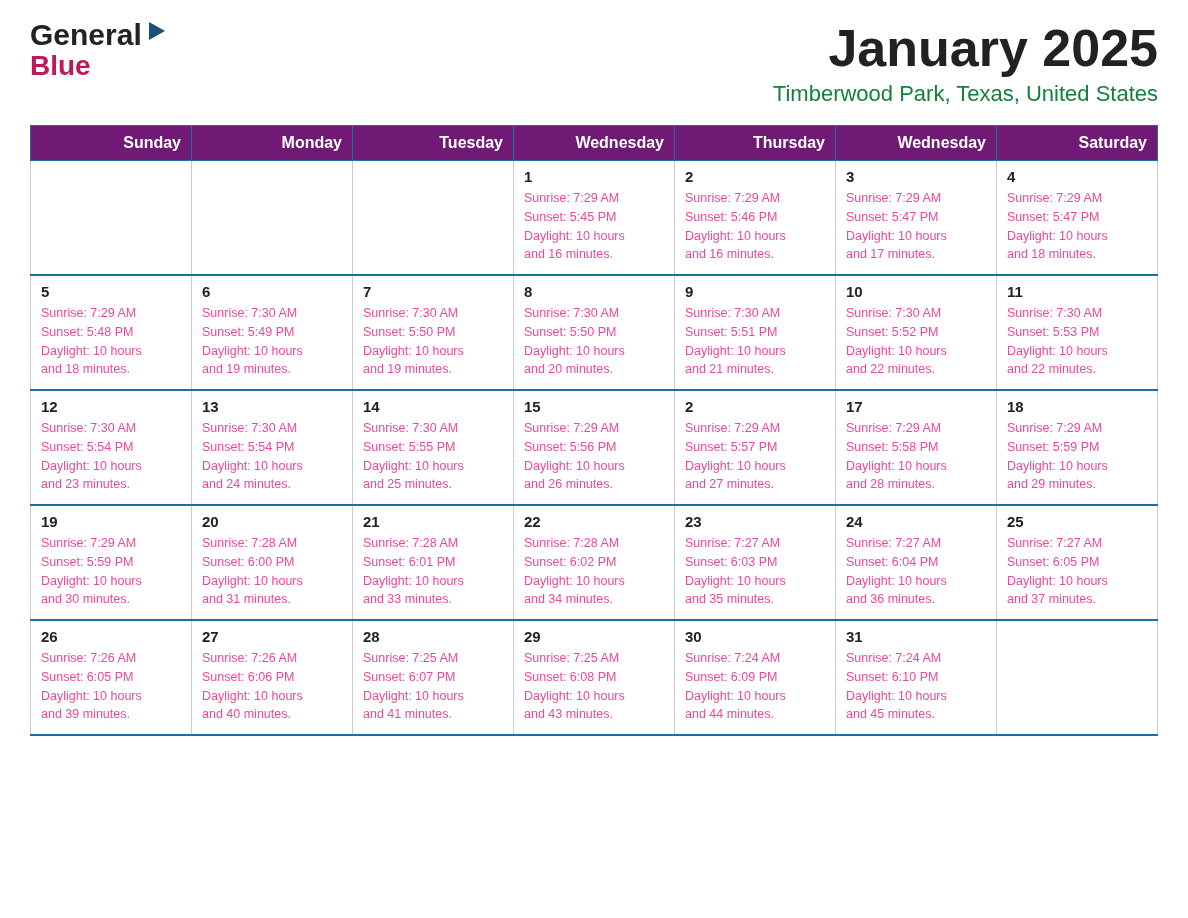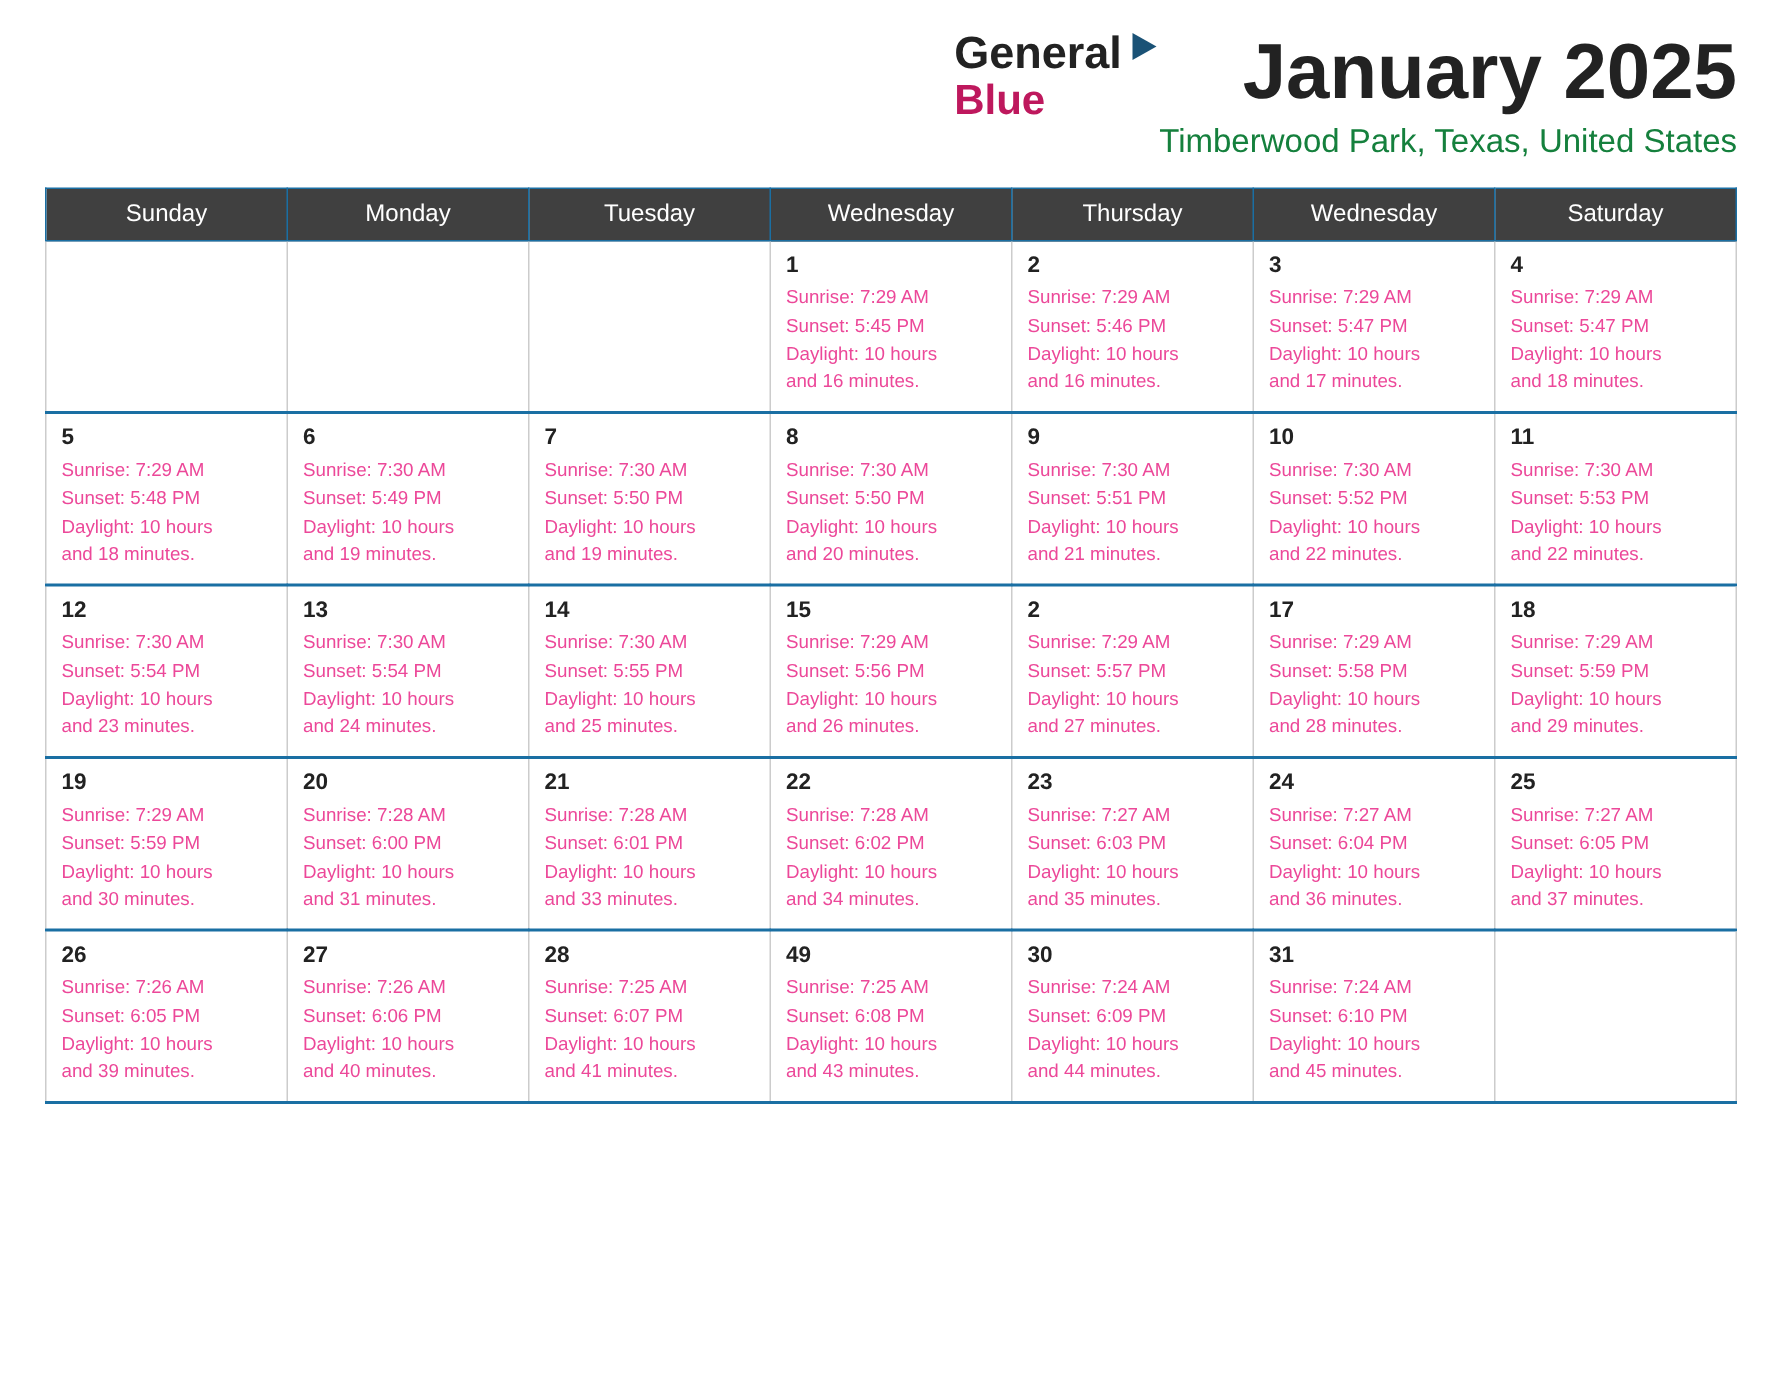--- a/index.html
+++ b/index.html
@@ -6,21 +6,21 @@
     body {
       font-family: Arial, Helvetica, sans-serif;
       background: #fff;
       color: #222;
       width: 1188px;
       min-height: 918px;
       padding: 20px 30px 30px 30px;
     }
     .header {
       display: flex;
-      justify-content: flex-end;
+      justify-content: space-between;
       align-items: flex-start;
       margin-bottom: 18px;
     }
     .logo {
       display: flex;
       flex-direction: column;
       align-items: flex-start;
     }
     .title-area {
       text-align: right;
@@ -35,26 +35,26 @@
       font-size: 22px;
       color: #15803d;
       margin-top: 4px;
     }
     .calendar-table {
       width: 100%;
       border-collapse: collapse;
       table-layout: fixed;
     }
     .calendar-table thead tr th {
-      background-color: #404040;
+      background-color: #701a75;
       color: #fff;
       font-size: 16px;
-      font-weight: normal;
+      font-weight: bold;
       padding: 8px 10px;
-      text-align: center;
+      text-align: right;
       border: 1px solid #1a6fa3;
     }
     .calendar-table tbody tr td {
       vertical-align: top;
       border: 1px solid #ccc;
       padding: 7px 10px 10px 10px;
       font-size: 13px;
       color: #222;
       min-height: 90px;
       height: 110px;
@@ -259,21 +259,21 @@
         </td>
         <td>
           <span class="day-number">27</span>
           <div class="day-info">Sunrise: 7:26 AM<br>Sunset: 6:06 PM<br>Daylight: 10 hours<br>and 40 minutes.</div>
         </td>
         <td>
           <span class="day-number">28</span>
           <div class="day-info">Sunrise: 7:25 AM<br>Sunset: 6:07 PM<br>Daylight: 10 hours<br>and 41 minutes.</div>
         </td>
         <td>
-          <span class="day-number">49</span>
+          <span class="day-number">29</span>
           <div class="day-info">Sunrise: 7:25 AM<br>Sunset: 6:08 PM<br>Daylight: 10 hours<br>and 43 minutes.</div>
         </td>
         <td>
           <span class="day-number">30</span>
           <div class="day-info">Sunrise: 7:24 AM<br>Sunset: 6:09 PM<br>Daylight: 10 hours<br>and 44 minutes.</div>
         </td>
         <td>
           <span class="day-number">31</span>
           <div class="day-info">Sunrise: 7:24 AM<br>Sunset: 6:10 PM<br>Daylight: 10 hours<br>and 45 minutes.</div>
         </td>

